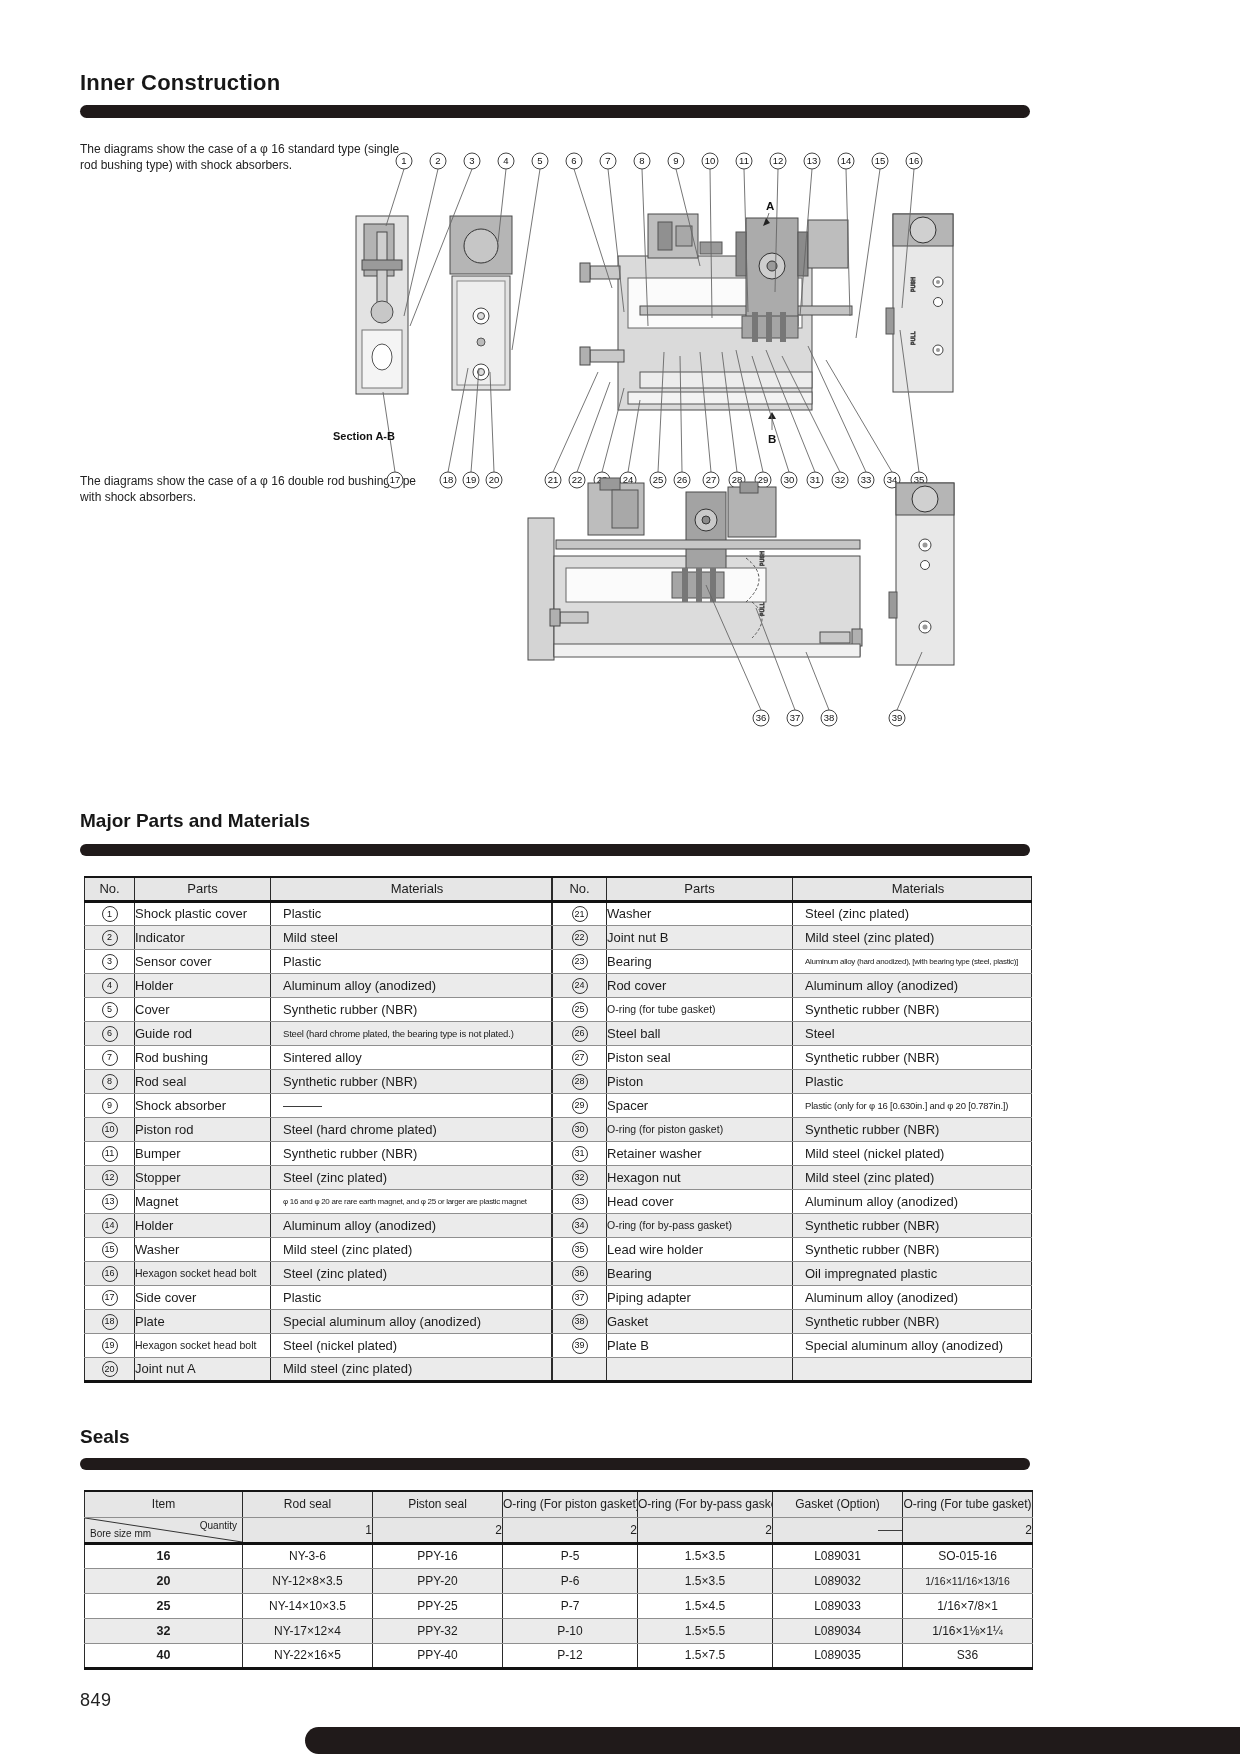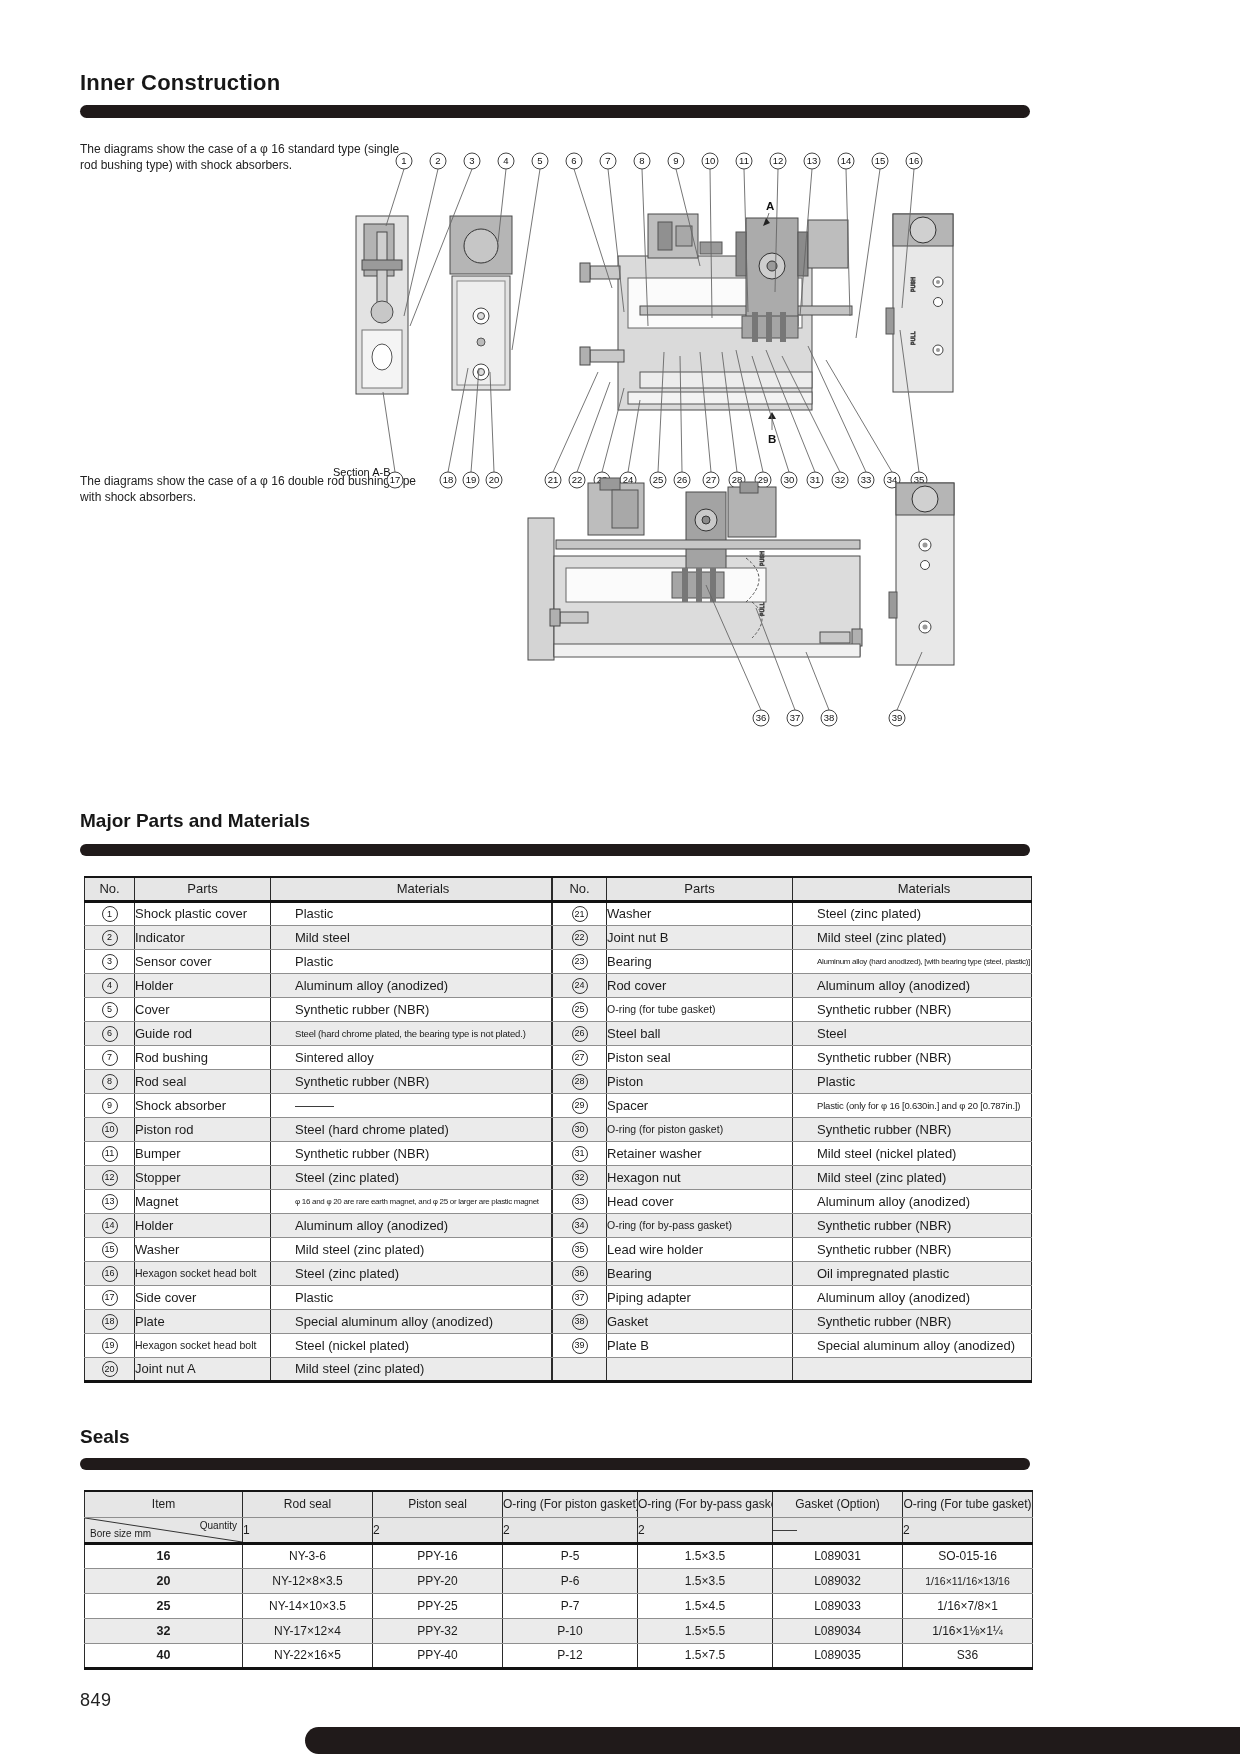--- a/index.html
+++ b/index.html
@@ -14,21 +14,21 @@
   #rule2{left:80px;top:844px;width:950px;height:12px}
   #rule3{left:80px;top:1458px;width:950px;height:12px}
   .h2{font-size:19px;font-weight:700;color:#171717}
   #parts-heading{left:80px;top:810px}
   #seals-heading{left:80px;top:1426px}
 
   .intro{left:80px;width:336px;font-size:12px;line-height:1.32;color:#222}
   #intro1{top:142px}
   #intro2{top:474px}
 
-  #section-ab{left:333px;top:466px;font-size:11px;font-weight:400;color:#111}
+  #section-ab{left:333px;top:430px;font-size:11px;font-weight:700;color:#111}
 
   
   svg.diag{position:absolute;overflow:visible}
   #diagram1{left:330px;top:148px;width:645px;height:345px}
   #diagram2{left:520px;top:478px;width:460px;height:255px}
   .leader{stroke:#666;stroke-width:.9;fill:none}
   .co{fill:#fff;stroke:#444;stroke-width:1}
   .con{font-size:9.5px;fill:#111;text-anchor:middle;font-family:"Liberation Sans",sans-serif}
   .tiny{font-size:5px;fill:#333;letter-spacing:.3px;font-family:"Liberation Sans",sans-serif}
   .ab{font-size:11.5px;font-weight:700;fill:#111;font-family:"Liberation Sans",sans-serif}
@@ -37,35 +37,35 @@
   table{border-collapse:collapse;table-layout:fixed;position:absolute;background:#fff}
   .ptable{border-left:1px solid #2b2b2b;border-right:1px solid #2b2b2b;border-top:2px solid #161616}
   #parts-left{left:84px;top:876px;width:468px}
   #parts-right{left:552px;top:876px;width:480px}
   .ptable th{height:24px;background:#e6e6e6;font-weight:400;font-size:13px;color:#1c1c1c;border-bottom:3px solid #111}
   .ptable td{height:24px;font-size:13px;color:#1c1c1c;border-bottom:1px solid #8f8f8f;white-space:nowrap;overflow:hidden}
   .ptable tbody tr:last-child td{border-bottom:3px solid #111}
   .ptable tbody tr:nth-child(even) td{background:#ebebeb}
   .c-no{text-align:center;border-right:1px solid #2b2b2b}
   .c-part{border-right:1px solid #2b2b2b}
-  .c-mat{padding-left:24px}
+  .c-mat{padding-left:12px}
   #parts-left .c-no{width:50px}   #parts-left .c-part{width:136px}
   #parts-right .c-no{width:54px}  #parts-right .c-part{width:186px}
   td.sm1{font-size:10.5px}
   td.sm2{font-size:9.5px;letter-spacing:-.2px}
   td.sm3{font-size:8px;letter-spacing:-.3px}
   .circ{display:inline-flex;width:16px;height:16px;border:1px solid #333;border-radius:50%;align-items:center;justify-content:center;font-size:9px;line-height:1;background:transparent;color:#111}
 
   
   #seals{left:84px;top:1490px;width:948px;border-left:1px solid #2b2b2b;border-right:1px solid #2b2b2b;border-top:2px solid #161616}
   #seals th,#seals td{border-right:1px solid #2b2b2b;white-space:nowrap;overflow:hidden}
   #seals th:last-child,#seals td:last-child{border-right:none}
   #seals thead th{background:#e6e6e6;font-weight:400;color:#1c1c1c}
   #seals thead tr:first-child th{height:26px;font-size:12px;border-bottom:1px solid #8f8f8f}
-  #seals thead tr:last-child th,#seals thead tr:last-child td{height:26px;background:#e6e6e6;border-bottom:3px solid #111;font-size:12px;text-align:left}
+  #seals thead tr:last-child th,#seals thead tr:last-child td{height:26px;background:#e6e6e6;border-bottom:3px solid #111;font-size:12px;text-align:right}
   #seals thead th.sm10{font-size:10px}
   #seals .w-item{width:158px} .w-130{width:130px} .w-135{width:135px}
   #seals tbody td{height:25px;font-size:12px;text-align:center;color:#1c1c1c;border-bottom:1px solid #8f8f8f}
   #seals tbody tr:last-child td{border-bottom:3px solid #111}
   #seals tbody tr:nth-child(even) td{background:#ebebeb}
   #seals td.bore{font-weight:700;font-size:12.5px}
   .diag-cell{position:relative;padding:0}
   .diag-cell svg{position:absolute;left:0;top:0;width:100%;height:100%}
   .diag-cell .q{position:absolute;top:2px;right:5px;font-size:10px}
   .diag-cell .b{position:absolute;bottom:3px;left:5px;font-size:10px}

